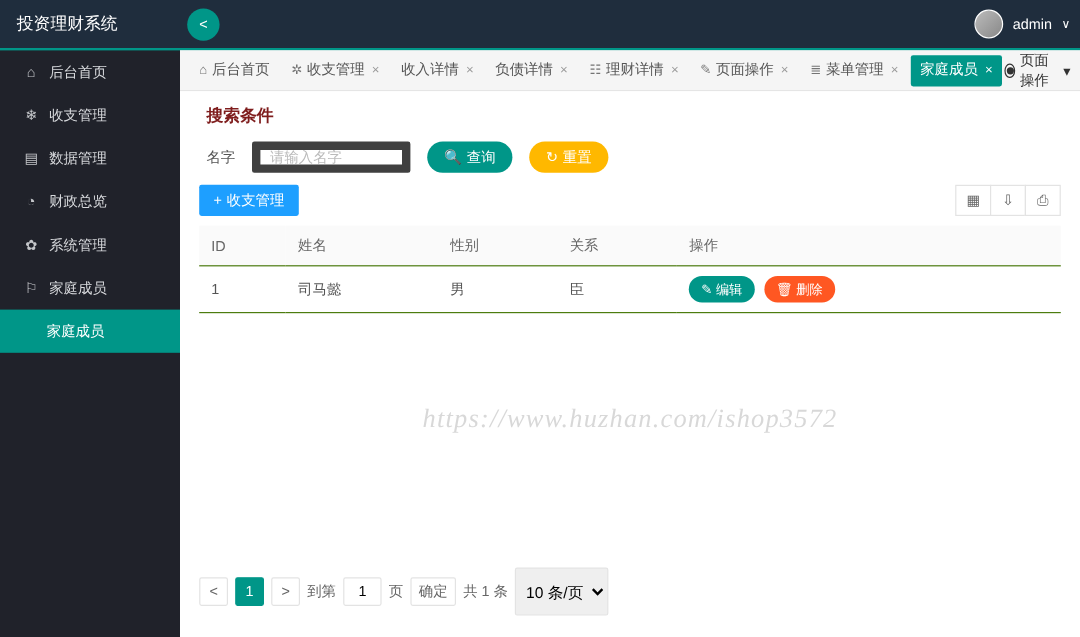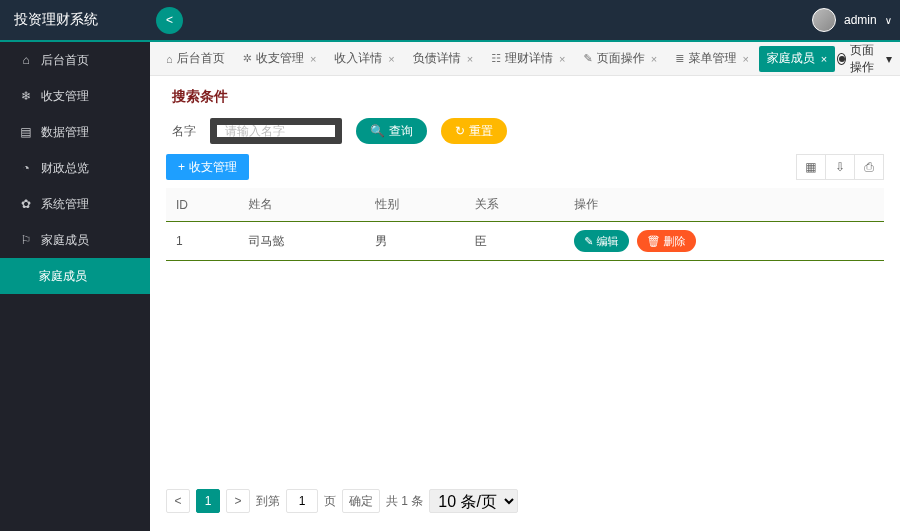--- a/index.html
+++ b/index.html
@@ -45,21 +45,21 @@
 .tbl th, .tbl td { text-align:left; padding:8px 10px; font-size:12px; border-bottom:1px solid #4d7c0f; color:#555; }
 .tbl th { font-weight:500; color:#666; background:#fafafa; }
 .op-cell { display:flex; gap:8px; }
 .mini-pill { height:22px; border:none; border-radius:11px; padding:0 10px; color:#fff; font-size:11px; display:inline-flex; align-items:center; gap:3px; cursor:pointer; }
 .mini-pill.green { background:#009688; }
 .mini-pill.orange { background:#ff5722; }
 .pager { position:absolute; bottom:18px; left:16px; display:flex; align-items:center; gap:6px; font-size:12px; color:#666; }
 .pg-btn { min-width:24px; height:24px; border:1px solid #e3e3e3; display:flex; align-items:center; justify-content:center; cursor:pointer; background:#fff; color:#666; border-radius:2px; padding:0 6px; }
 .pg-btn.active { background:#009688; color:#fff; border-color:#009688; }
 .pg-input { width:32px; height:24px; border:1px solid #e3e3e3; text-align:center; font-size:12px; border-radius:2px; }
-.pg-select { height:24px; border:1px solid #e3e3e3; font-size:16px; padding:0 4px; border-radius:2px; }
+.pg-select { height:40px; border:1px solid #e3e3e3; font-size:13px; padding:0 4px; border-radius:2px; }
 .watermark { position:absolute; left:50%; top:60%; transform:translate(-50%,-50%); font-size:22px; color:rgba(100,100,100,0.25); font-family:Georgia,serif; font-style:italic; white-space:nowrap; pointer-events:none; letter-spacing:1px; }
 </style>
 </head>
 <body>
 
 <div class="topbar">
   <div class="logo">投资理财系统</div>
   <div class="collapse-btn">&lt;</div>
   <div class="user-area">
     <div class="avatar"></div>
@@ -198,20 +198,21 @@
                 <button class="mini-pill orange">
                     <span>🗑</span>
                     <span>删除</span>
                   </button>
               </div>
             </td>
           </tr>
         </tbody>
       </table>
 
+      <div class="watermark">https://www.huzhan.com/ishop3572</div>
 
       <div class="pager">
         <div class="pg-btn">&lt;</div>
         <div class="pg-btn active">1</div>
         <div class="pg-btn">&gt;</div>
         <span>到第</span>
         <input class="pg-input" value="1" style="">
         <span>页</span>
         <div class="pg-btn">确定</div>
         <span>共 1 条</span>

